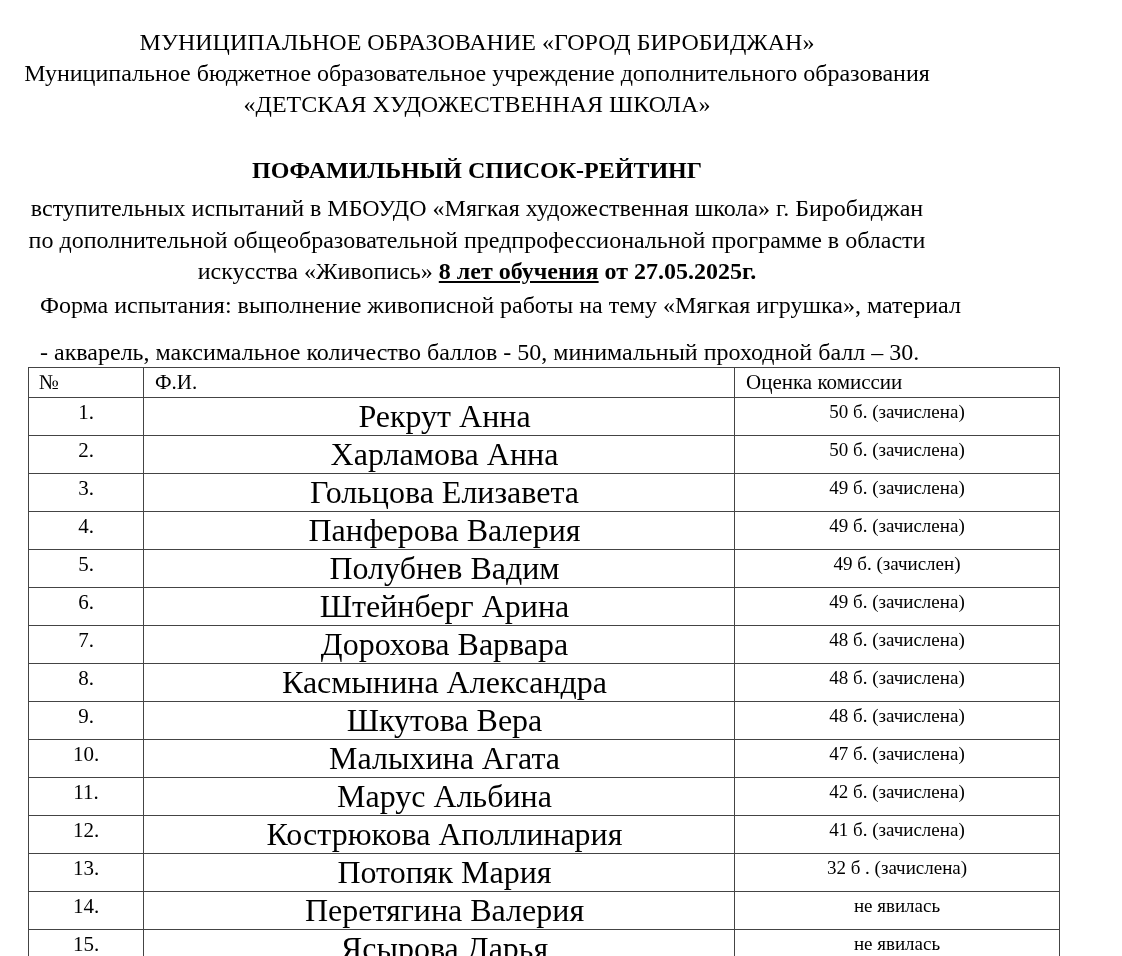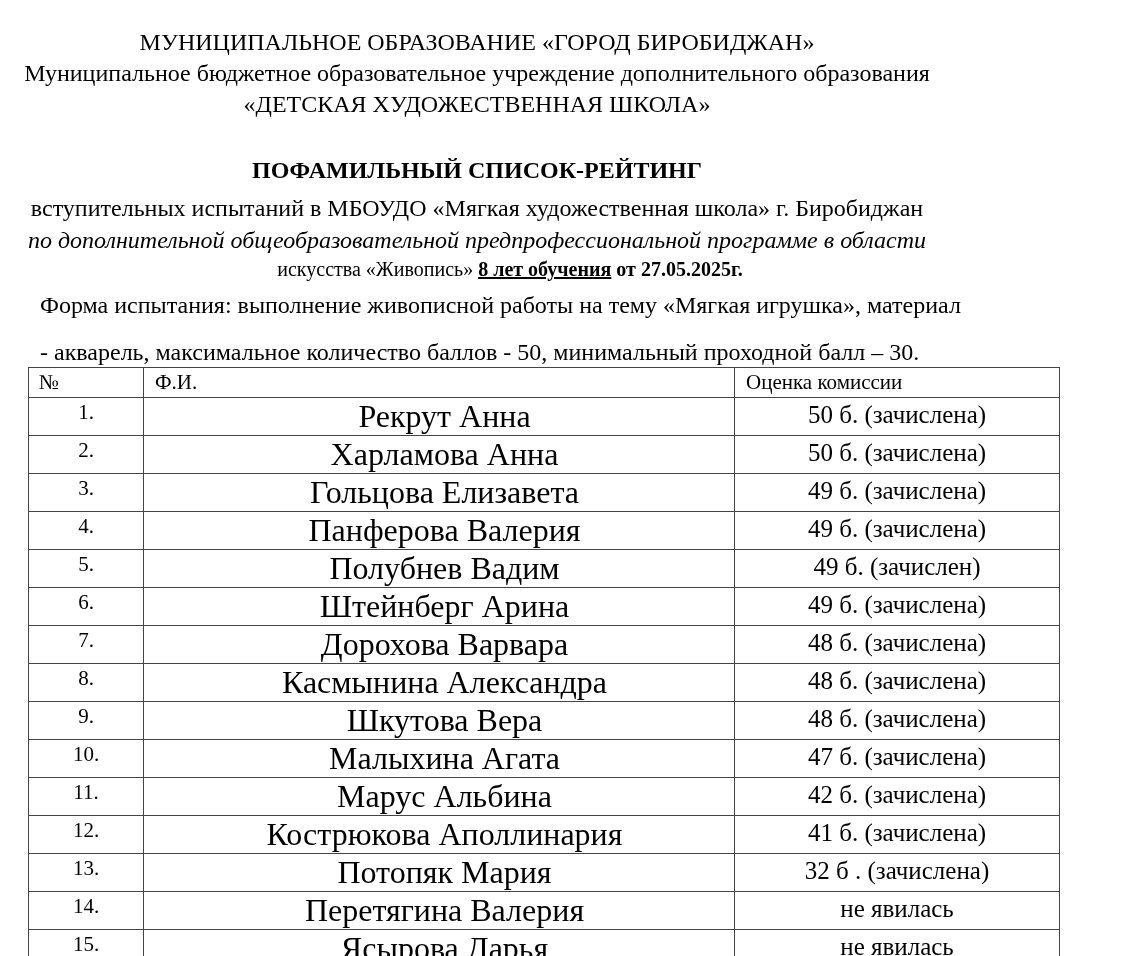--- a/index.html
+++ b/index.html
@@ -4,37 +4,37 @@
 <style>
   html, body { margin: 0; padding: 0; background: #ffffff; }
   body { width: 1122px; height: 956px; position: relative; overflow: hidden;
          font-family: "Liberation Serif", "DejaVu Serif", serif; color: #000; }
   .line { position: absolute; left: 0; width: 954px; text-align: center; white-space: nowrap; }
   .l1 { top: 29px; font-size: 24px; }
   .l2 { top: 60px; font-size: 24px; }
   .l3 { top: 91px; font-size: 24px; }
   .title { top: 157px; font-size: 24px; font-weight: bold; }
   .s1 { top: 195px; font-size: 24px; }
-  .s2 { top: 227px; font-size: 24px; font-style: italic; }
-  .s3 { top: 258px; font-size: 20px; margin-left: 33px; }
+  .s2 { top: 227px; font-size: 24px; }
+  .s3 { top: 258px; font-size: 24px; }
   .s3 .b { font-weight: bold; }
   .s3 .u { font-weight: bold; text-decoration: underline; }
   .para { position: absolute; left: 40px; white-space: nowrap; font-size: 24px; }
   .p1 { top: 292px; }
   .p2 { top: 339px; }
   table { position: absolute; left: 28px; top: 367px; border-collapse: collapse;
           width: 1032px; }
   td, th { border: 1.5px solid #444; padding: 0; font-weight: normal; }
   th { height: 29px; font-size: 21px; text-align: left; vertical-align: middle; }
   th.c1 { padding-left: 10px; }
   th.c2, th.c3 { padding-left: 11px; margin-top: 6px; }
   td { height: 33px; vertical-align: middle; }
   td.c1 { text-align: center; font-size: 21px; width: 114px; vertical-align: top; padding-top: 2px; }
   td.c2 { font-size: 32px; padding-left: 11px; width: 579px; vertical-align: bottom; padding-bottom: 0; text-align: center; }
-  td.c3 { text-align: center; font-size: 25px; vertical-align: top; padding-top: 3px; }
+  td.c3 { text-align: center; font-size: 19px; vertical-align: top; padding-top: 3px; }
 </style>
 </head>
 <body>
 
 <div class="line l1">МУНИЦИПАЛЬНОЕ ОБРАЗОВАНИЕ «ГОРОД БИРОБИДЖАН»</div>
 <div class="line l2">Муниципальное бюджетное образовательное учреждение дополнительного образования</div>
 <div class="line l3">«ДЕТСКАЯ ХУДОЖЕСТВЕННАЯ ШКОЛА»</div>
 
 <div class="line title">ПОФАМИЛЬНЫЙ СПИСОК-РЕЙТИНГ</div>
 <div class="line s1">вступительных испытаний в МБОУДО «Мягкая художественная школа» г. Биробиджан</div>

